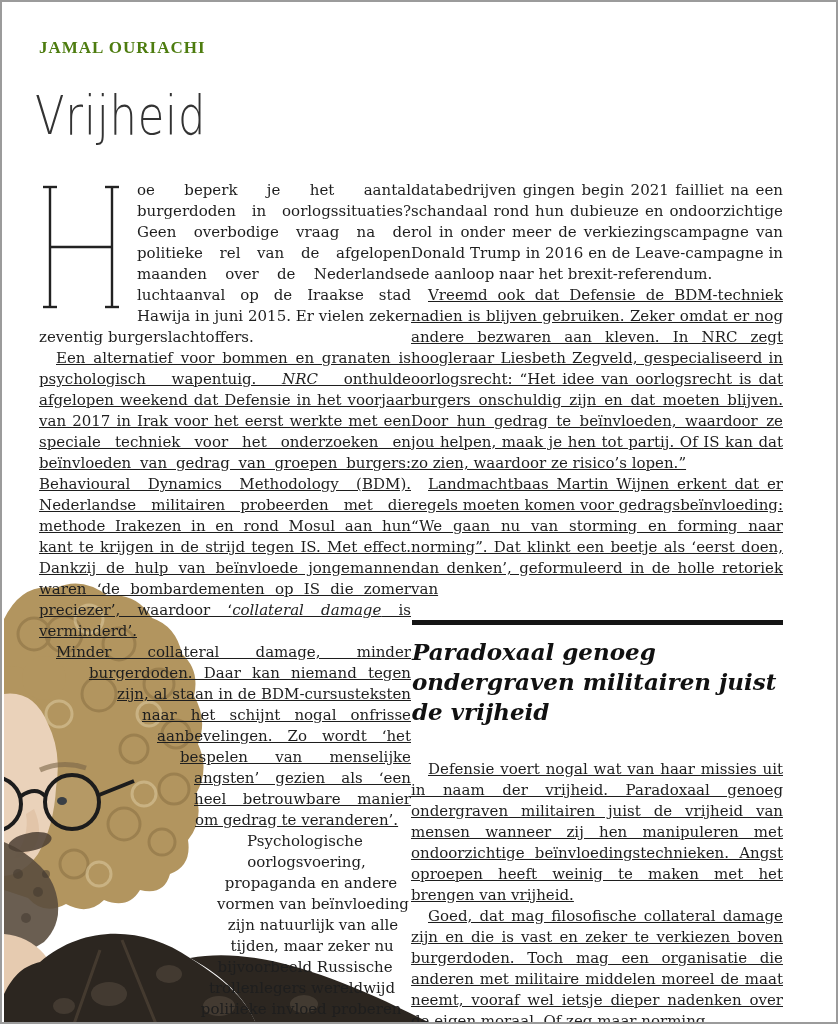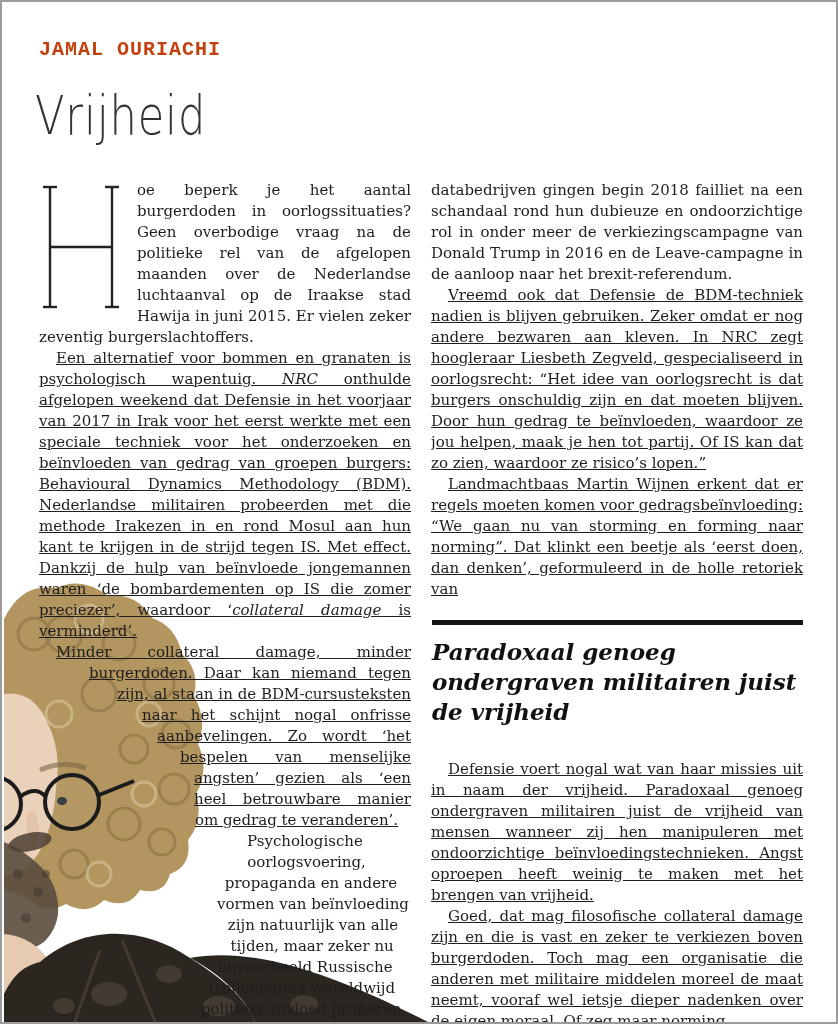--- a/index.html
+++ b/index.html
@@ -8,32 +8,32 @@
     background:#ffffff;
     font-family:"DejaVu Serif", serif;
     color:#1e1e1e;
     position:relative;
     overflow:hidden;
     box-sizing:border-box;
     border:2px solid #9b9b9b;
   }
   .header{position:absolute;left:37px;top:36px;z-index:2;}
   .author{
-    font-family:Liberation Mono, monospace;
-    font-weight:bold;font-size:20px;letter-spacing:1px;color:#c2410c;
+    font-family:Liberation Serif, serif;
+    font-weight:bold;font-size:17px;letter-spacing:1px;color:#4d7c0f;
   }
   .title{
     position:absolute;left:33px;top:84px;z-index:2;
     font-family:"DejaVu Sans","Liberation Sans",sans-serif;
     font-weight:200;font-size:54px;line-height:1.1;color:#333;
     transform:scaleX(0.8);transform-origin:left top;letter-spacing:1px;
   }
   .columns{
     position:absolute;left:37px;top:178px;width:764px;height:844px;
-    display:flex;gap:20px;z-index:1;
+    display:flex;z-index:1;
   }
   .col{width:372px;overflow:hidden;}
   .col p{
     margin:0;font-size:15px;line-height:21px;text-align:justify;
     hyphens:auto;-webkit-hyphens:auto;
   }
   .col p.indent{text-indent:17px;text-decoration:underline;}
   .col p.center{text-align:center;}
   .drop-cap{
     float:left;width:80px;height:126px;margin:4px 16px 2px 2px;
@@ -150,21 +150,21 @@
     </svg>
     <p>oe beperk je het aantal burgerdoden in oorlogssituaties? Geen overbodige vraag na de politieke rel van de afgelopen maanden over de Nederlandse luchtaanval op de Iraakse stad Hawija in juni 2015. Er vielen zeker zeventig burgerslachtoffers.</p>
     <p class="indent">Een alternatief voor bommen en granaten is psychologisch wapentuig. <i>NRC</i> onthulde afgelopen weekend dat Defensie in het voorjaar van 2017 in Irak voor het eerst werkte met een speciale techniek voor het onderzoeken en beïnvloeden van gedrag van groepen burgers: Behavioural Dynamics Methodology (BDM). Nederlandse militairen probeerden met die methode Irakezen in en rond Mosul aan hun kant te krijgen in de strijd tegen IS. Met effect. Dankzij de hulp van beïnvloede jongemannen waren ‘de bombardementen op IS die zomer preciezer’, waardoor ‘<i>collateral damage</i> is verminderd’.</p>
     <div class="hair-float"></div>
     <p class="indent">Minder collateral damage, minder burgerdoden. Daar kan niemand tegen zijn, al staan in de BDM-cursusteksten naar het schijnt nogal onfrisse aanbevelingen. Zo wordt ‘het bespelen van menselijke angsten’ gezien als ‘een heel betrouwbare manier om gedrag te veranderen’.</p>
     <p class="center">Psychologische oorlogsvoering, propaganda en andere vormen van beïnvloeding zijn natuurlijk van alle tijden, maar zeker nu bijvoorbeeld Russische trollenlegers wereldwijd politieke invloed proberen uit te oefenen, zijn nieuwe technieken welkom.</p>
 
   </div>
 
   <div class="col">
-    <p>databedrijven gingen begin 2018 failliet na een schandaal rond hun dubieuze en ondoorzichtige rol in onder meer de verkiezingscampagne van Donald Trump in 2016 en de Leave-campagne in de aanloop naar het brexit-referendum.</p>
+    <p>databedrijven gingen begin 2021 failliet na een schandaal rond hun dubieuze en ondoorzichtige rol in onder meer de verkiezingscampagne van Donald Trump in 2016 en de Leave-campagne in de aanloop naar het brexit-referendum.</p>
     <p class="indent">Vreemd ook dat Defensie de BDM-techniek nadien is blijven gebruiken. Zeker omdat er nog andere bezwaren aan kleven. In NRC zegt hoogleraar Liesbeth Zegveld, gespecialiseerd in oorlogsrecht: “Het idee van oorlogsrecht is dat burgers onschuldig zijn en dat moeten blijven. Door hun gedrag te beïnvloeden, waardoor ze jou helpen, maak je hen tot partij. Of IS kan dat zo zien, waardoor ze risico’s lopen.”</p>
     <p class="indent">Landmachtbaas Martin Wijnen erkent dat er regels moeten komen voor gedragsbeïnvloeding: “We gaan nu van storming en forming naar norming”. Dat klinkt een beetje als ‘eerst doen, dan denken’, geformuleerd in de holle retoriek van</p>
     <div class="pull-quote">Paradoxaal genoeg ondergraven militairen juist de vrijheid</div>
     <p class="indent">Defensie voert nogal wat van haar missies uit in naam der vrijheid. Paradoxaal genoeg ondergraven militairen juist de vrijheid van mensen wanneer zij hen manipuleren met ondoorzichtige beïnvloedingstechnieken. Angst oproepen heeft weinig te maken met het brengen van vrijheid.</p>
     <p class="indent">Goed, dat mag filosofische collateral damage zijn en die is vast en zeker te verkiezen boven burgerdoden. Toch mag een organisatie die anderen met militaire middelen moreel de maat neemt, vooraf wel ietsje dieper nadenken over de eigen moraal. Of zeg maar norming.</p>
   </div>
 
 </div>
 
 </body></html>

